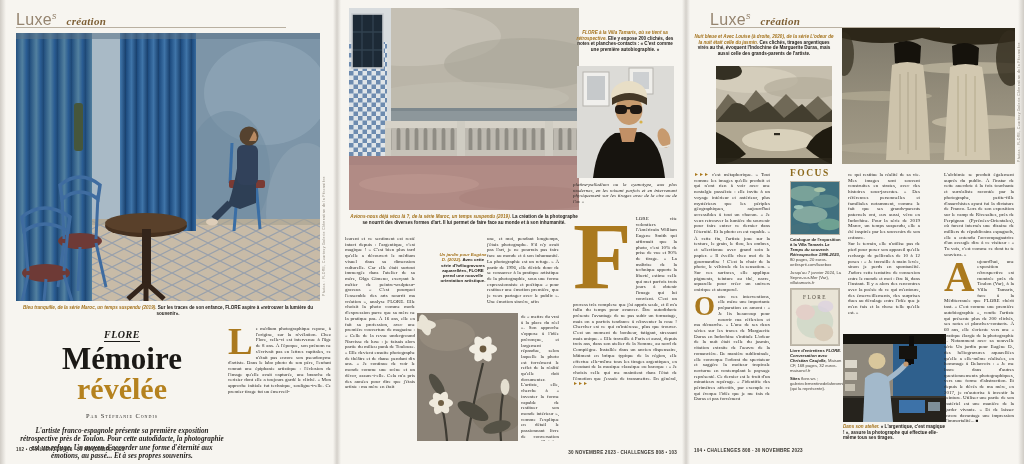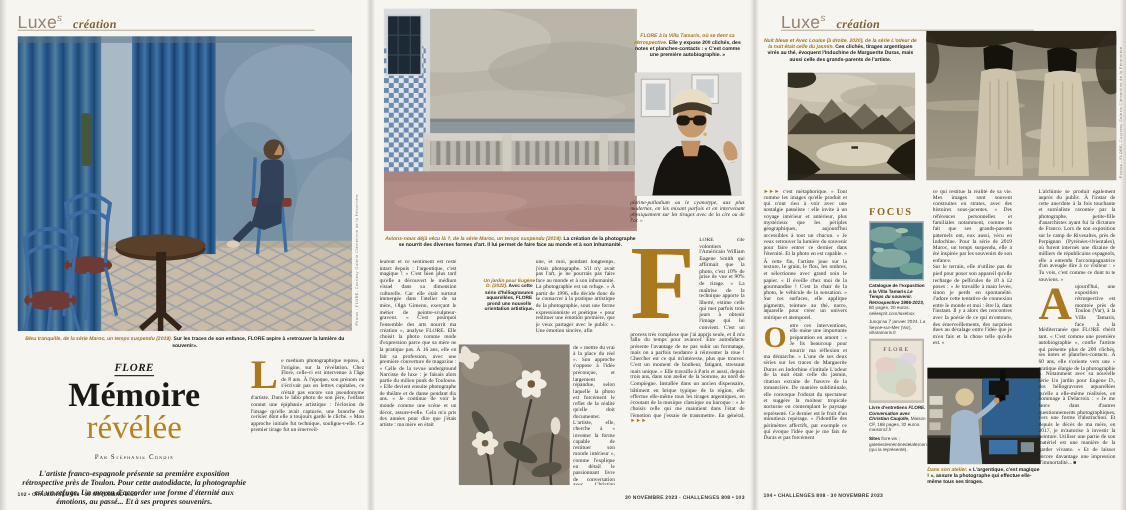--- a/index.html
+++ b/index.html
@@ -44,21 +44,21 @@
   .dc-o { font-size:27px; line-height:22px; }
   .dc-a { font-size:42px; line-height:35px; }
 
   .gold { color:#aa791e; }
   .endmark { color:#1d1b18; font-size:4.5px; }
 
   .hl { position:absolute; text-align:center; color:#1b1916; }
   .kicker { display:inline-block; font-size:10px; font-weight:bold; font-style:italic;
     border-bottom:1px solid #1b1916; padding-bottom:1px; letter-spacing:.5px; }
   .title1 { font-size:31px; line-height:26px; font-weight:bold; margin-top:4px; }
-  .title2 { font-size:30px; line-height:30px; font-weight:normal; color:#b5821f; margin-top:2px; }
+  .title2 { font-size:30px; line-height:30px; font-weight:bold; color:#b5821f; margin-top:2px; }
   .byline { margin-top:8px; font-size:6.4px; letter-spacing:1px; font-variant:small-caps; color:#2c2a27; }
   .standfirst { margin-top:8px; font-size:7.2px; line-height:8.4px; font-weight:bold; font-style:italic; color:#221f1c; }
 
   .footer { position:absolute; font-family:"Liberation Sans",sans-serif; font-size:4.6px;
     font-weight:bold; color:#38352f; letter-spacing:.2px; }
 
   .vcred { position:absolute; writing-mode:vertical-rl; transform:rotate(180deg);
     font-family:"Liberation Sans",sans-serif; font-size:3.4px; letter-spacing:.4px; color:#8b8478; }
 
   .focus { position:absolute; font-family:"Liberation Sans",sans-serif; }
@@ -336,21 +336,21 @@
       </svg>
     </div>
     <div class="vcred" style="left:331px; top:36px; height:126px;">Photos : FLORE, Courtesy Galerie Clémentine de la Féronnière</div>
 
     <div class="body-col" style="left:8px; top:172px; width:76px; height:270px;">
       <p><span class="gold">►►► </span><span>c'est métaphorique. » Tout comme les images qu'elle produit et qui n'ont rien à voir avec une nostalgie passéiste : elle invite à un voyage intérieur et antérieur, plus mystérieux que les périples géographiques, aujourd'hui accessibles à tout un chacun. « Je veux retrouver la lumière du souvenir pour faire entrer ce dernier dans l'éternité. Et la photo en est capable. »</span></p>
       <p>À cette fin, l'artiste joue sur la texture, le grain, le flou, les ombres, et sélectionne avec grand soin le papier. « Il éveille chez moi de la gourmandise ! C'est la chair de la photo, le véhicule de la sensation. » Sur ces surfaces, elle applique pigments, teinture au thé, nacre, aquarelle pour créer un univers onirique et atemporel.</p>
       <p><span class="dc dc-o">O</span><span>utre ces interventions, elle mène une importante préparation en amont : « Je lis beaucoup pour nourrir ma réflexion et ma démarche. » L'une de ses deux séries sur les traces de Marguerite Duras en Indochine s'intitule L'odeur de la nuit était celle du jasmin, citation extraite de l'œuvre de la romancière. De manière subliminale, elle convoque l'odorat du spectateur et suggère la moiteur tropicale nocturne en contemplant le paysage représenté. Ce dernier est le fruit d'un minutieux repérage. « J'identifie des périmètres affectifs, par exemple ce qui évoque l'idée que je me fais de Duras et pas forcément</span></p>
     </div>
 
-    <div class="focus" style="left:104px; top:188px; width:52px;">
+    <div class="focus" style="left:104px; top:168px; width:52px;">
       <div class="focus-title">FOCUS</div>
       <div class="photo fimg" style="position:relative; height:54px;">
         <svg viewBox="0 0 50 54" preserveAspectRatio="none">
           <rect width="50" height="54" fill="#3f6f7e"></rect>
           <ellipse cx="14" cy="12" rx="16" ry="8" fill="#7fa79c" opacity=".9"></ellipse>
           <ellipse cx="36" cy="20" rx="14" ry="7" fill="#5d8b8c"></ellipse>
           <ellipse cx="20" cy="34" rx="18" ry="9" fill="#8fb3a4" opacity=".85"></ellipse>
           <ellipse cx="40" cy="44" rx="12" ry="6" fill="#6fa192"></ellipse>
           <ellipse cx="10" cy="48" rx="10" ry="5" fill="#44707c"></ellipse>
           <ellipse cx="30" cy="8" rx="6" ry="2.6" fill="#a8c4a8"></ellipse>

